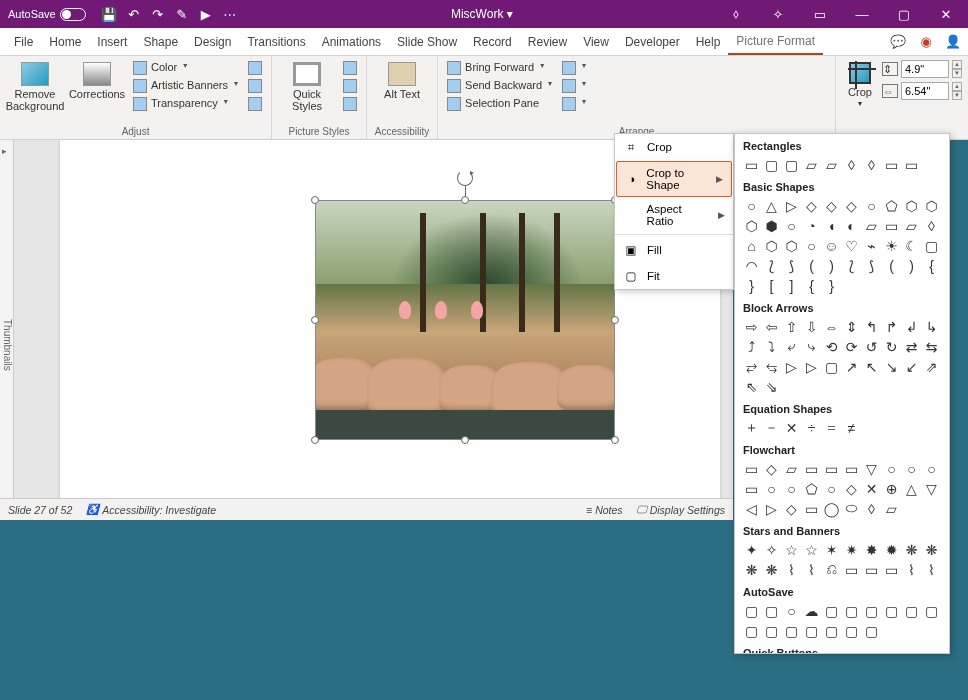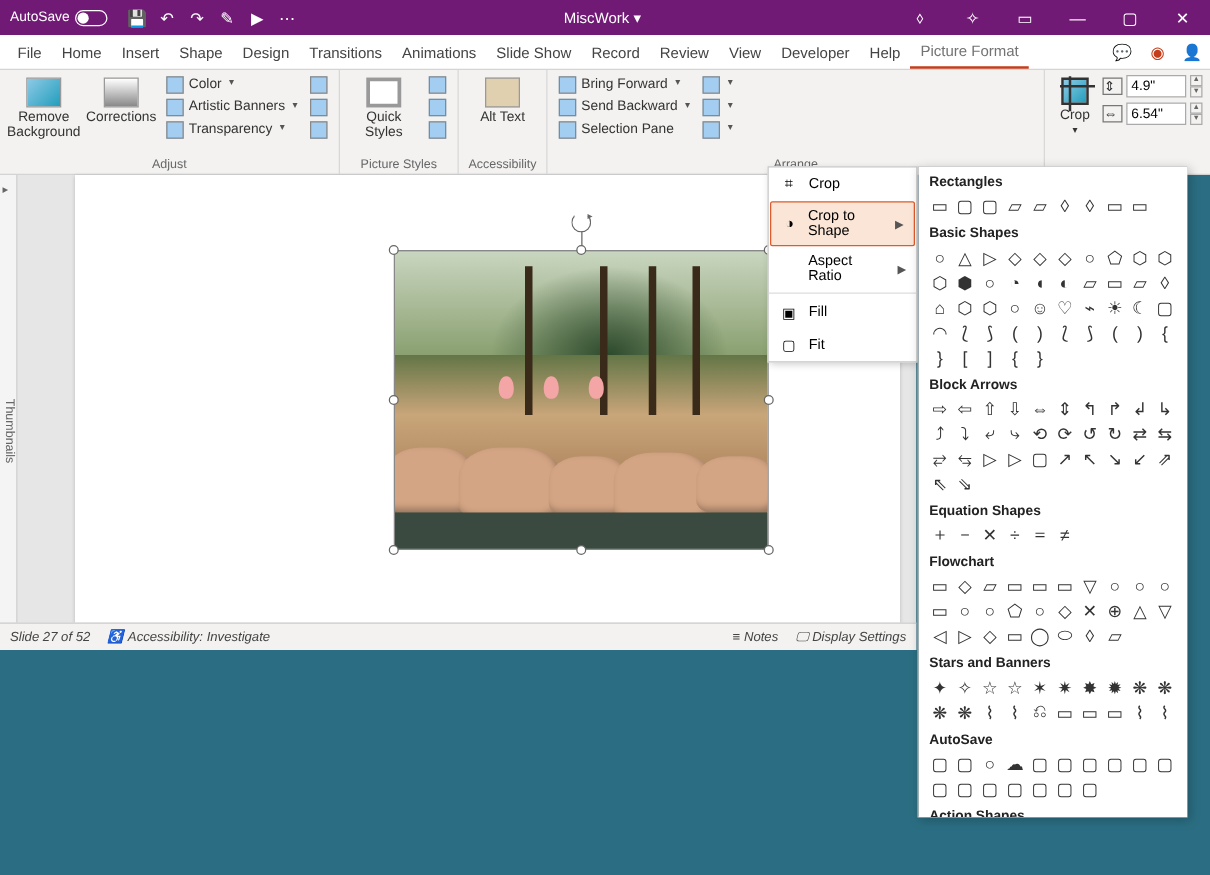--- a/index.html
+++ b/index.html
@@ -511,21 +511,21 @@
       <span class="sh">▢</span>
       <span class="sh">▢</span>
       <span class="sh">▢</span>
       <span class="sh">▢</span>
       <span class="sh">▢</span>
       <span class="sh">▢</span>
       <span class="sh">▢</span>
       <span class="sh">▢</span>
     </div>
 
-  <div class="cat">Action Shapes</div>
+  <div class="cat">Quick Buttons</div>
   <div class="shape-row" id="row-act">
       <span class="sh">◁</span>
       <span class="sh">▷</span>
       <span class="sh">◁</span>
       <span class="sh">▷</span>
       <span class="sh">⏮</span>
       <span class="sh">⏭</span>
       <span class="sh">⌂</span>
       <span class="sh">ⓘ</span>
       <span class="sh">↩</span>

